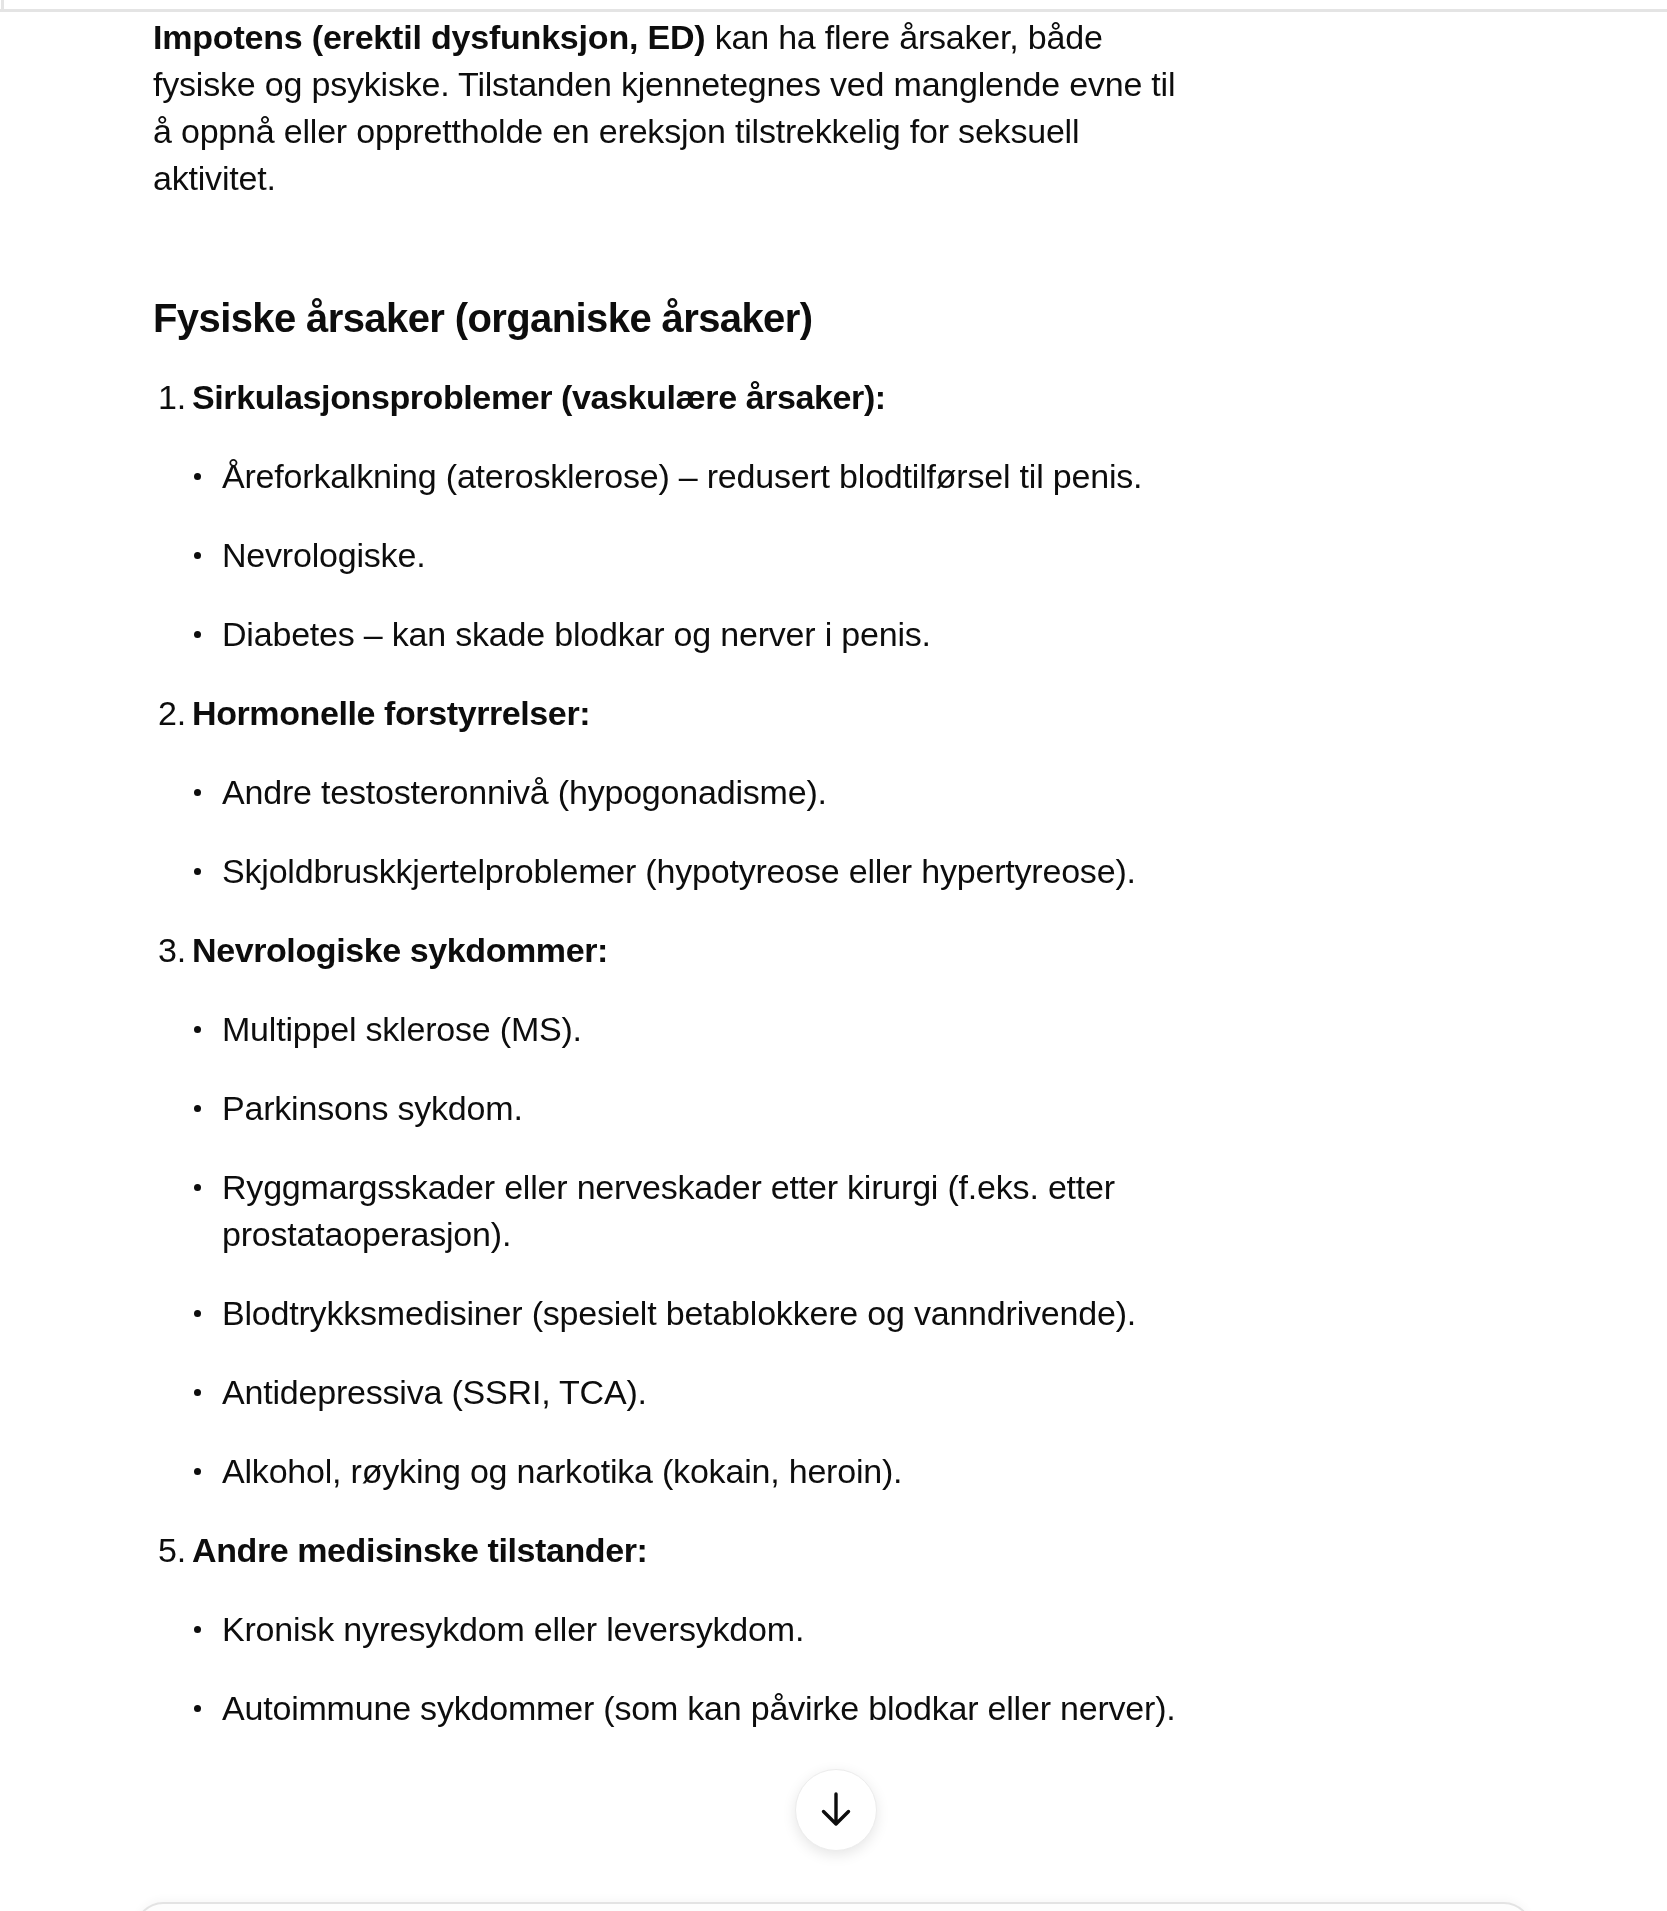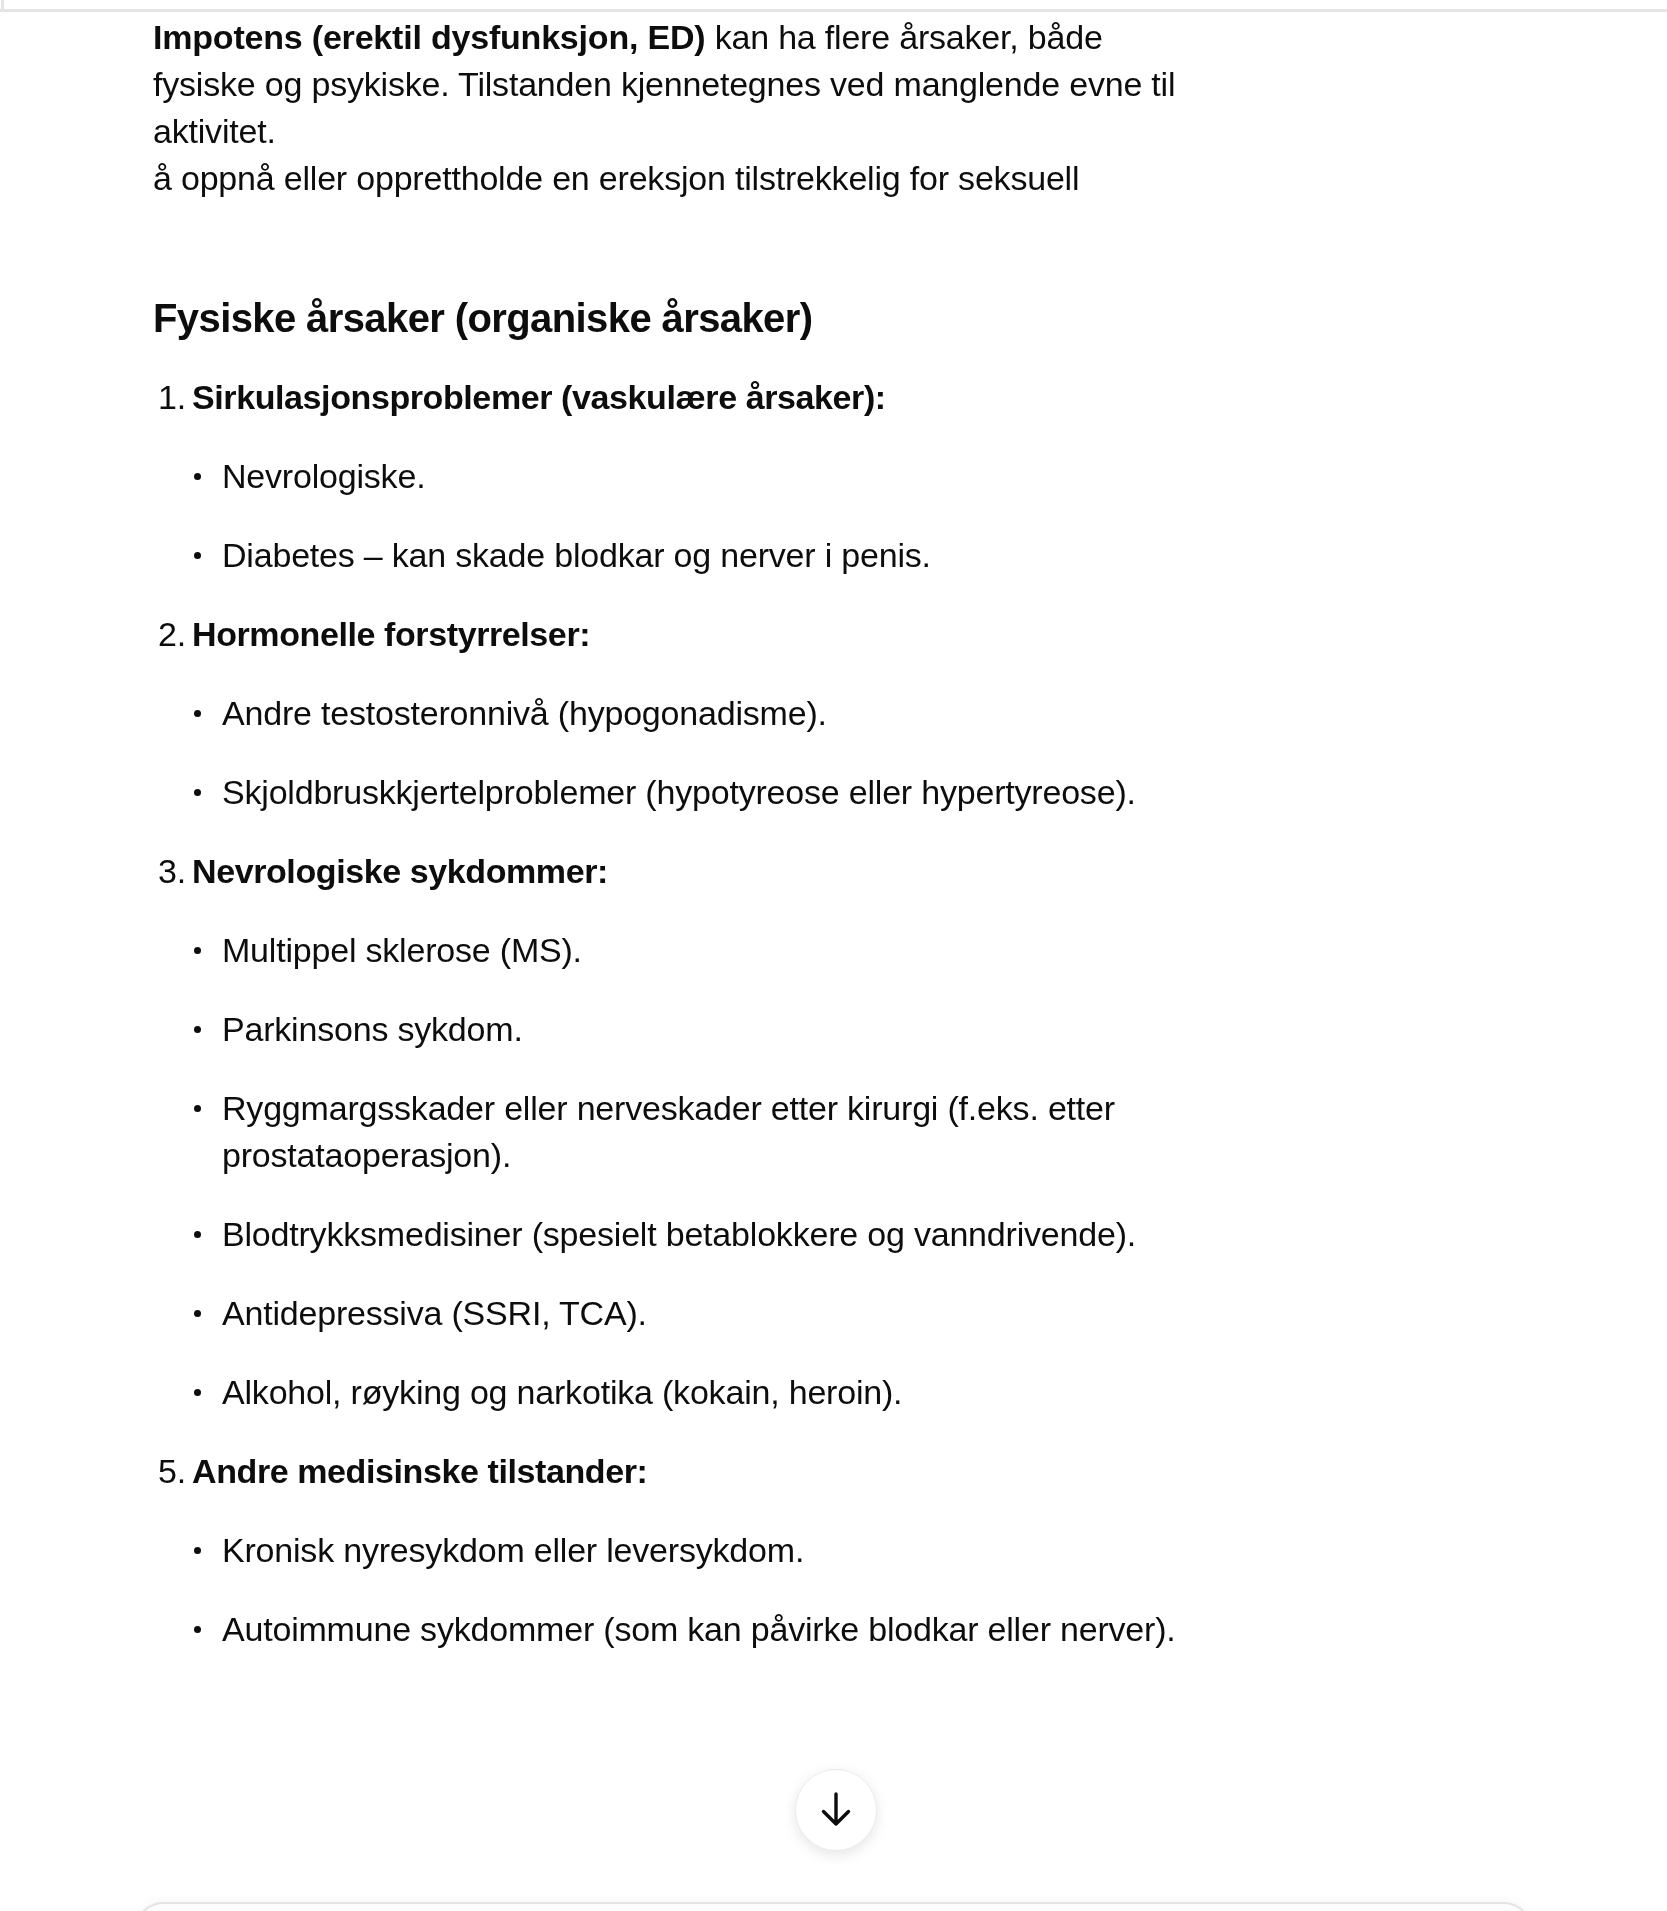--- a/index.html
+++ b/index.html
@@ -120,30 +120,34 @@
 <body>
 
 <div class="header-divider"></div>
 <div class="left-edge-tick"></div>
 
 <div class="content">
 
   <div class="para">
     <div class="line"><span class="lead-bold">Impotens (erektil dysfunksjon, ED)</span><span> kan ha flere årsaker, både</span></div>
     <div class="line">fysiske og psykiske. Tilstanden kjennetegnes ved manglende evne til</div>
+    <div class="line">å oppnå eller opprettholde en ereksjon tilstrekkelig for seksuell</div>
     <div class="line">aktivitet.</div>
-    <div class="line">å oppnå eller opprettholde en ereksjon tilstrekkelig for seksuell</div>
   </div>
 
   <h3 class="section-heading">Fysiske årsaker (organiske årsaker)</h3>
 
   <div class="list">
 
     <div class="titled-item">
       <span class="num">1.</span><span class="ttl">Sirkulasjonsproblemer (vaskulære årsaker):</span>
+    </div>
+    <div class="bullet-item">
+      <span class="dot"></span>
+      <div class="bline">Åreforkalkning (aterosklerose) – redusert blodtilførsel til penis.</div>
     </div>
     <div class="bullet-item">
       <span class="dot"></span>
       <div class="bline">Nevrologiske.</div>
     </div>
     <div class="bullet-item">
       <span class="dot"></span>
       <div class="bline">Diabetes – kan skade blodkar og nerver i penis.</div>
     </div>
 

